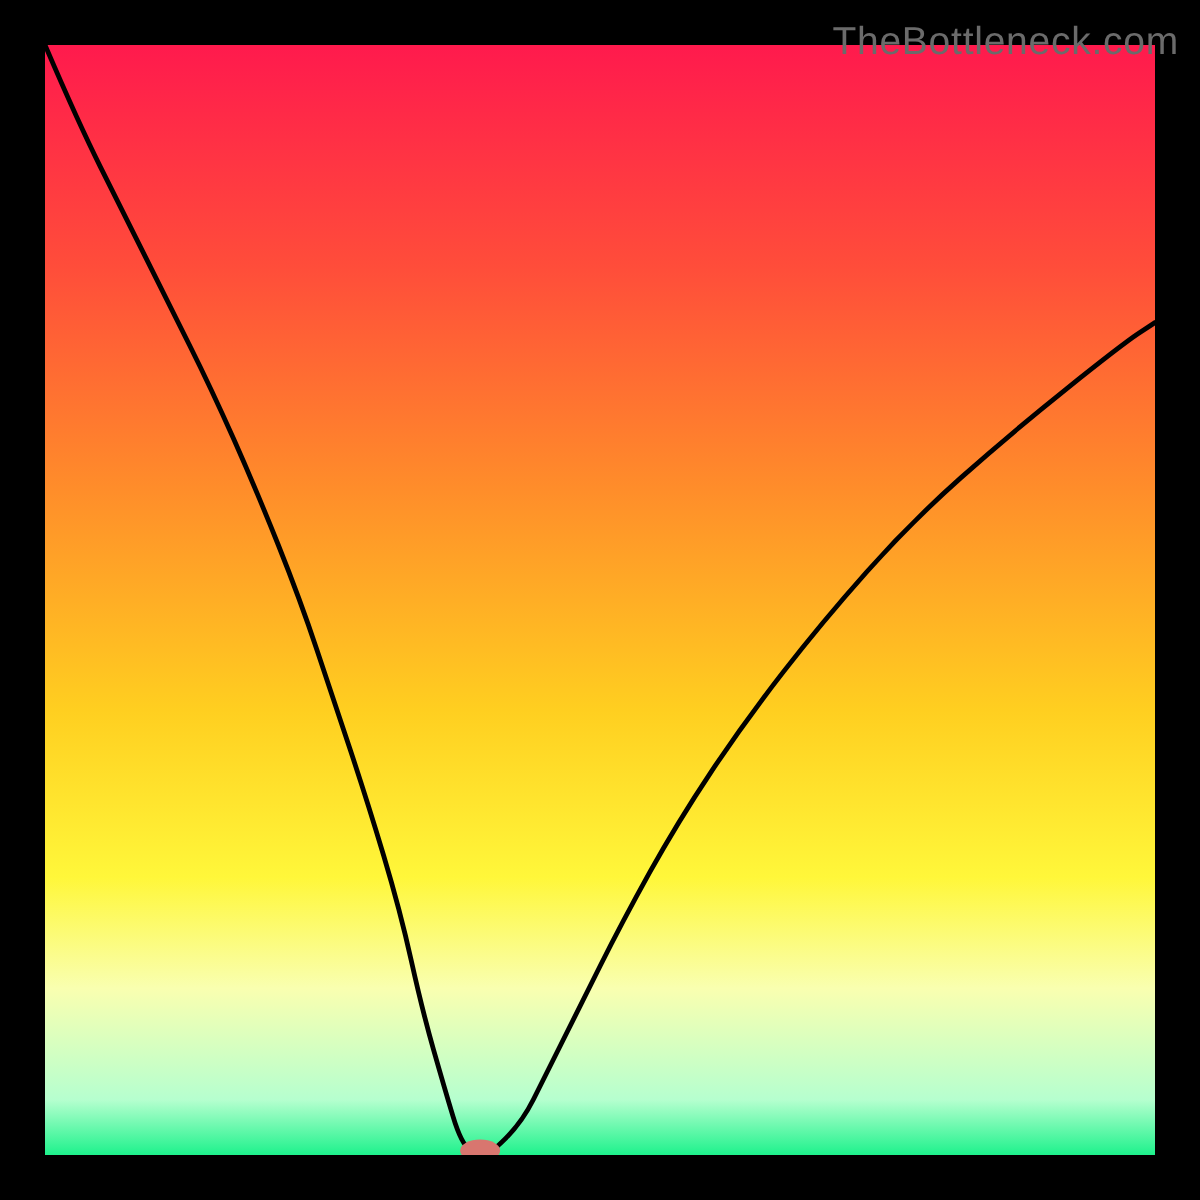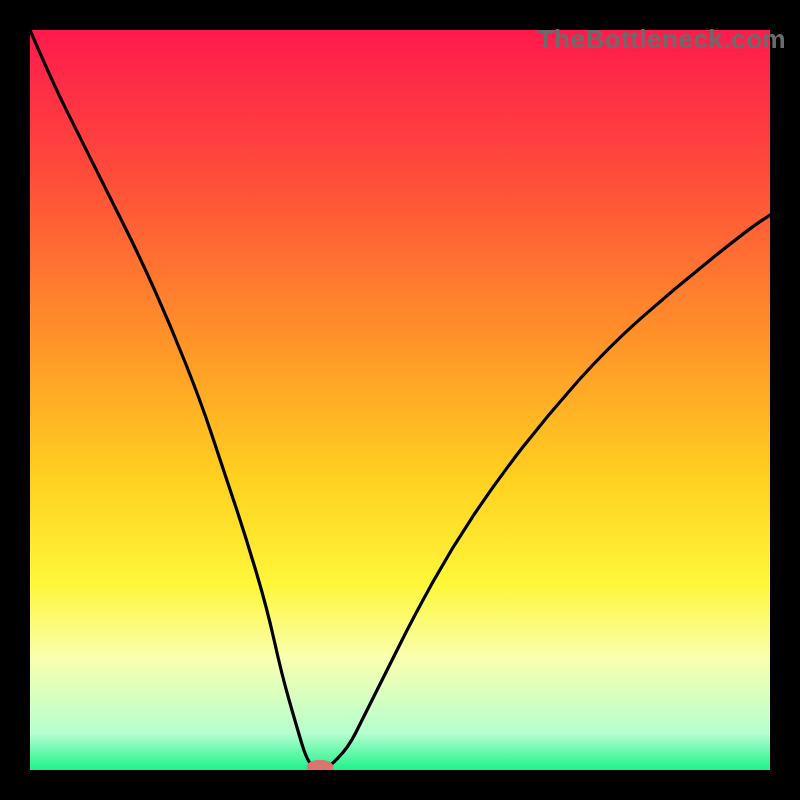--- a/index.html
+++ b/index.html
@@ -12,24 +12,24 @@
     font-family: Arial, Helvetica, sans-serif;
   }
   .frame {
     position: relative;
     width: 800px;
     height: 800px;
     background: #000;
   }
   .watermark {
     position: absolute;
-    top: 24px;
+    top: 12px;
     right: 14px;
     font-size: 26px;
-    font-weight: 700;
+    font-weight: 400;
     color: #6b6b6b;
     letter-spacing: 0.5px;
     z-index: 10;
     user-select: none;
   }
   .plot {
     position: absolute;
     left: 30px;
     top: 30px;
     width: 740px;

